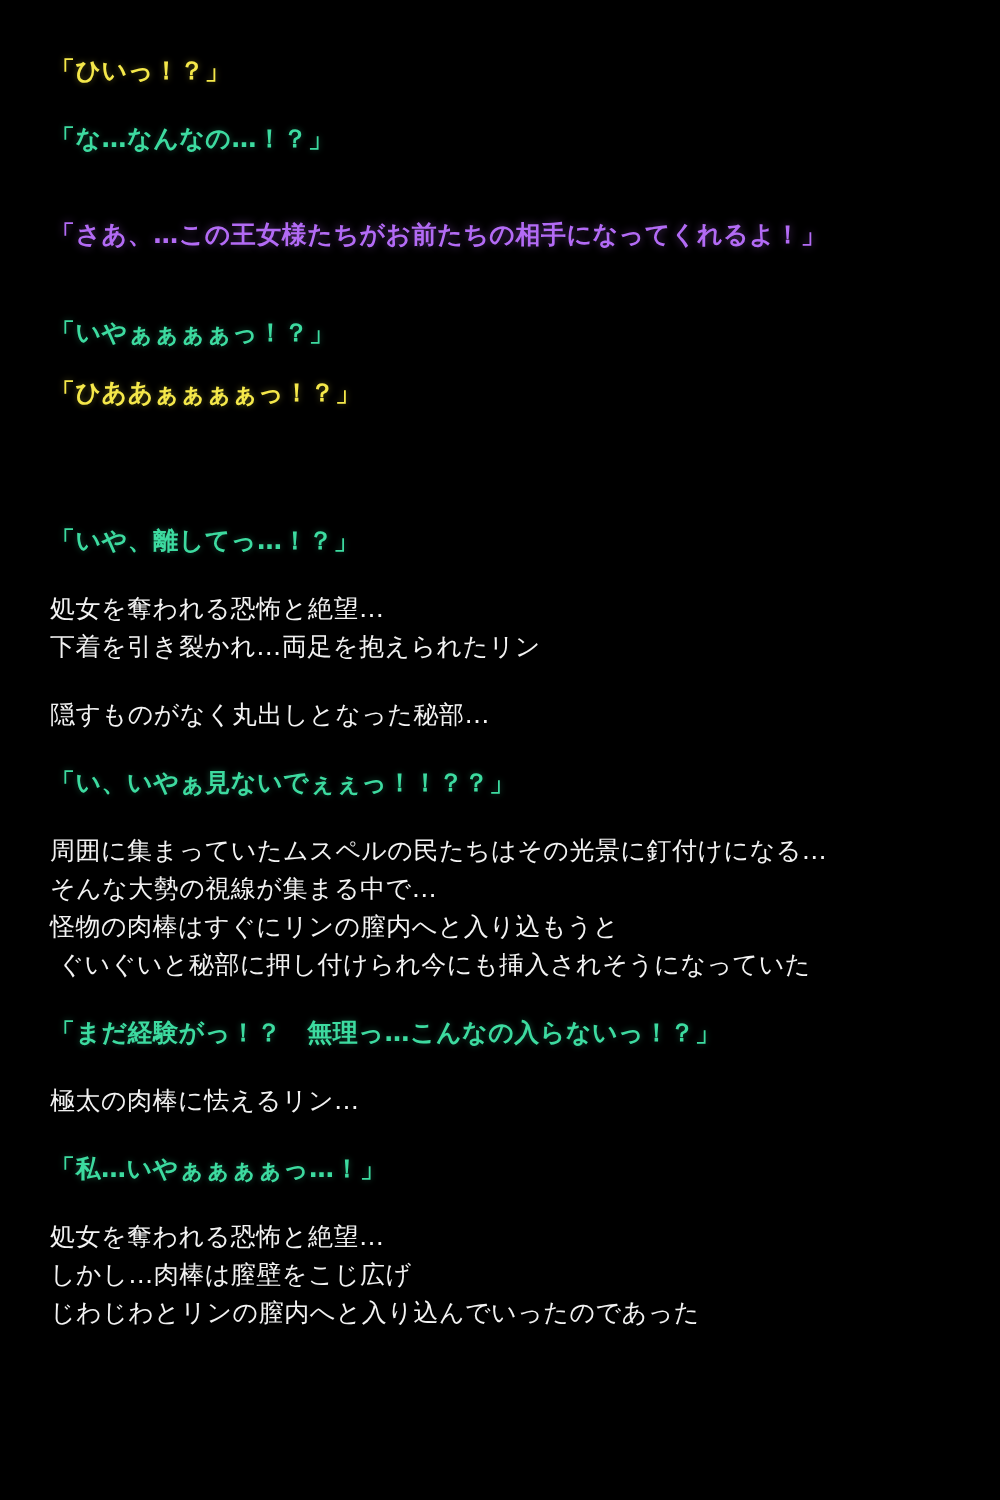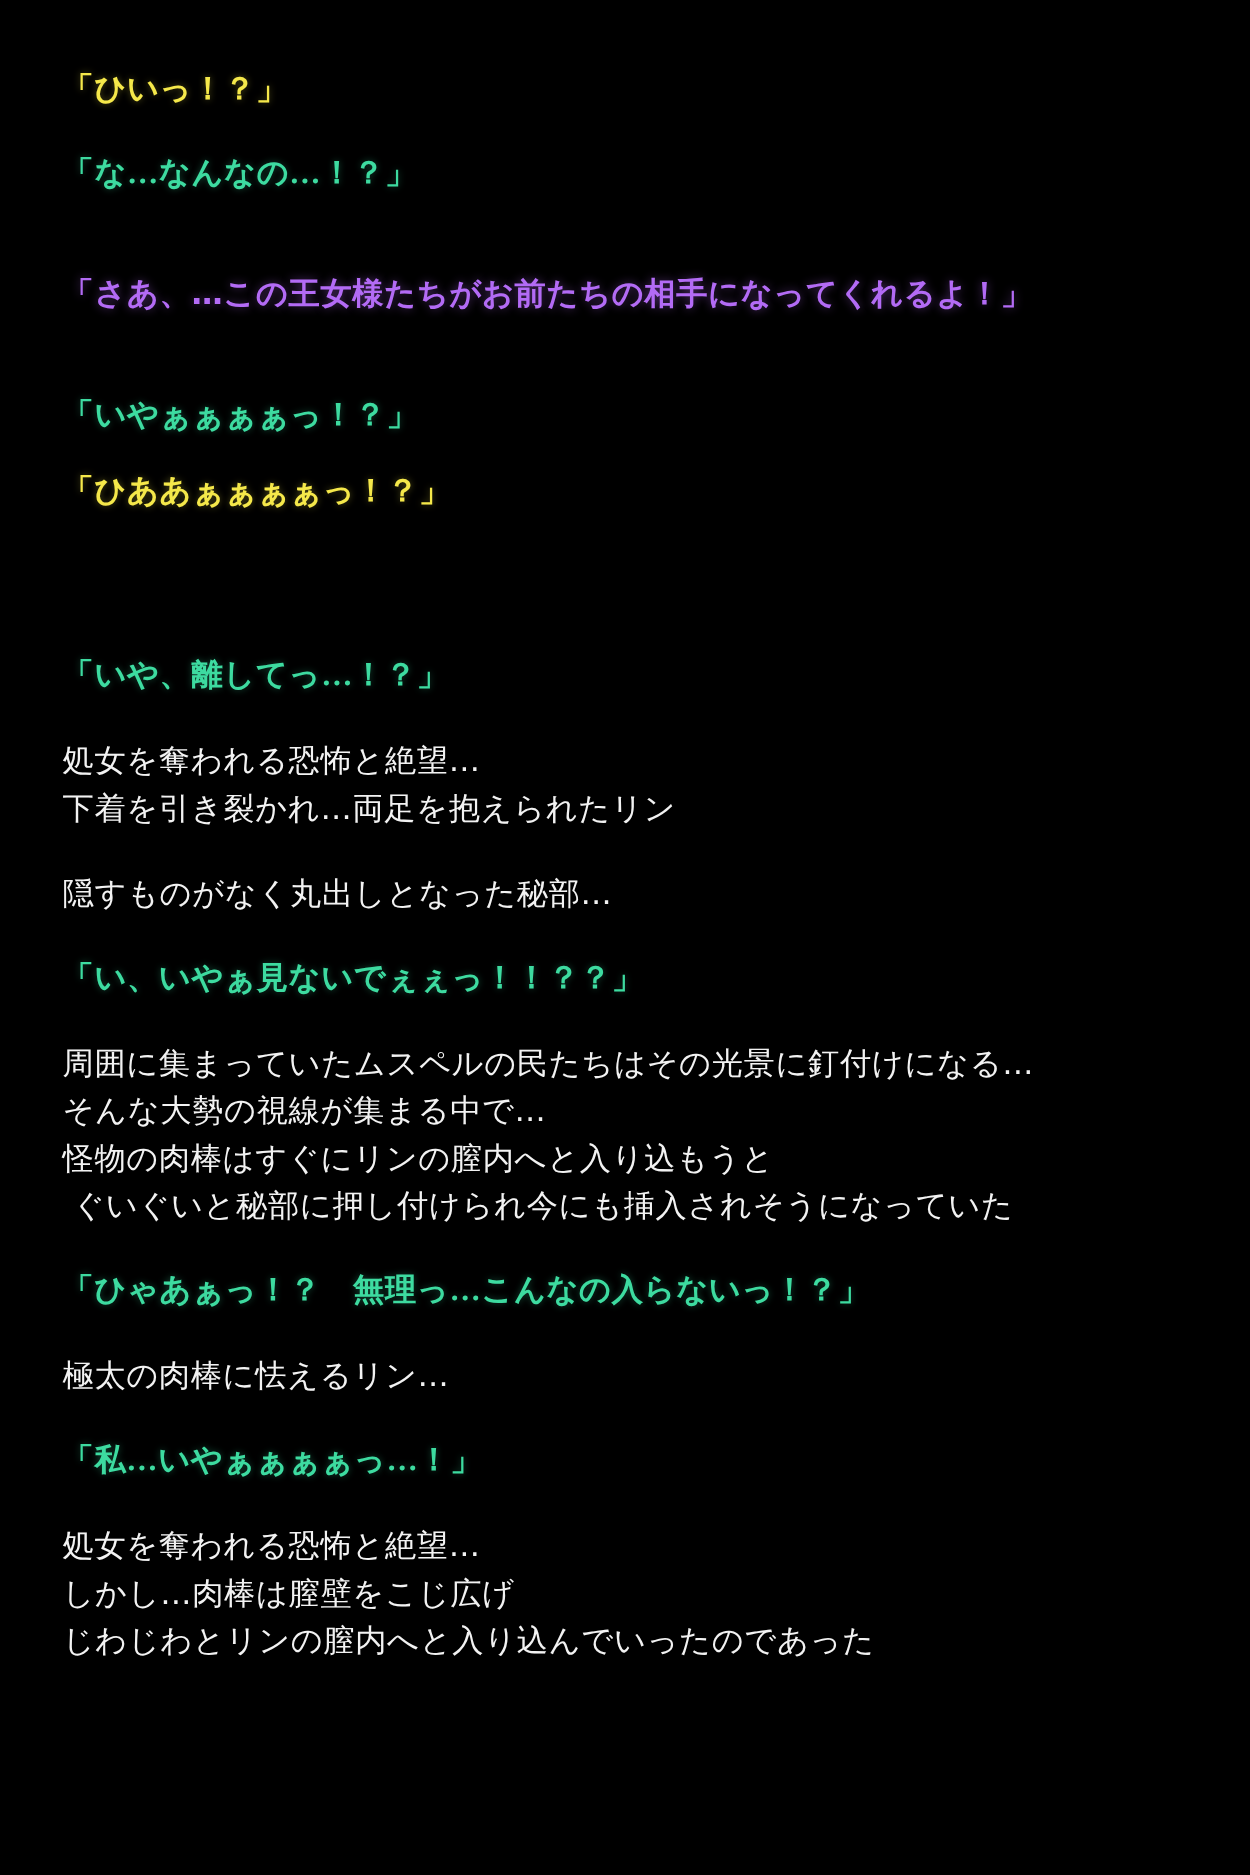--- a/index.html
+++ b/index.html
@@ -27,21 +27,21 @@
   }
   .line {
     font-size: 25px;
     line-height: 38px;
     letter-spacing: 0.5px;
     white-space: pre;
     font-weight: 600;
   }
   .c-white  { color: #f2f2f2; font-weight: 500; }
   .c-yellow { color: #f5e84a; text-shadow: 0 0 6px rgba(245,232,74,0.35); }
-  .c-green  { color: #3ddba0; text-shadow: 0 0 6px rgba(61,219,160,0.35); font-family: Liberation Serif, serif; }
+  .c-green  { color: #3ddba0; text-shadow: 0 0 6px rgba(61,219,160,0.35); }
   .c-purple { color: #b36bf5; text-shadow: 0 0 8px rgba(179,107,245,0.45); margin-top: 36px; }
 
   .gap-sm { height: 22px; }
   .gap-md { height: 30px; }
   .gap-lg { height: 70px; }
   .gap-xl { height: 40px; }
 </style>
 </head>
 <body>
 
@@ -98,21 +98,21 @@
 
   <div class="block">
     <div class="line c-white">周囲に集まっていたムスペルの民たちはその光景に釘付けになる…</div>
     <div class="line c-white">そんな大勢の視線が集まる中で…</div>
     <div class="line c-white">怪物の肉棒はすぐにリンの膣内へと入り込もうと</div>
     <div class="line c-white"> ぐいぐいと秘部に押し付けられ今にも挿入されそうになっていた</div>
   </div>
   <div class="gap-md"></div>
 
   <div class="block">
-    <div class="line c-green">「ひゃあぁっ！？　無理っ…こんなの入らないっ！？」</div>
+    <div class="line c-green">「まだ経験がっ！？　無理っ…こんなの入らないっ！？」</div>
   </div>
   <div class="gap-md"></div>
 
   <div class="block">
     <div class="line c-white">極太の肉棒に怯えるリン…</div>
   </div>
   <div class="gap-md"></div>
 
   <div class="block">
     <div class="line c-green">「私…いやぁぁぁぁっ…！」</div>

